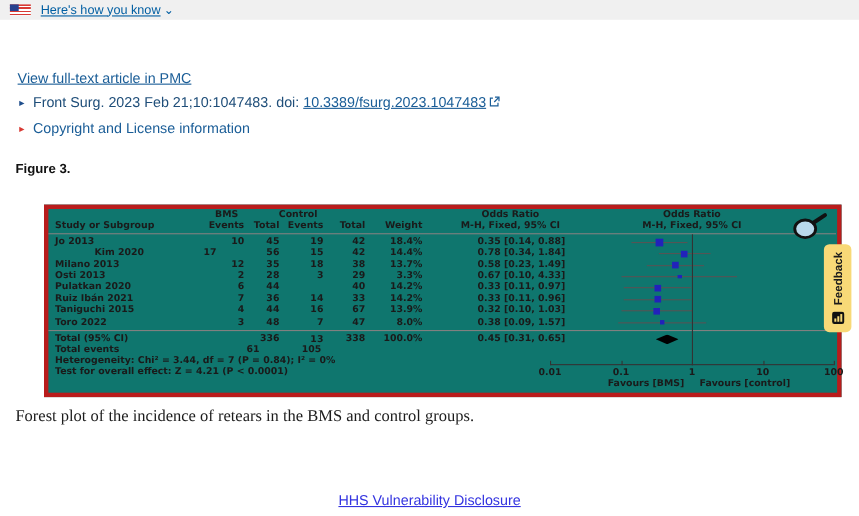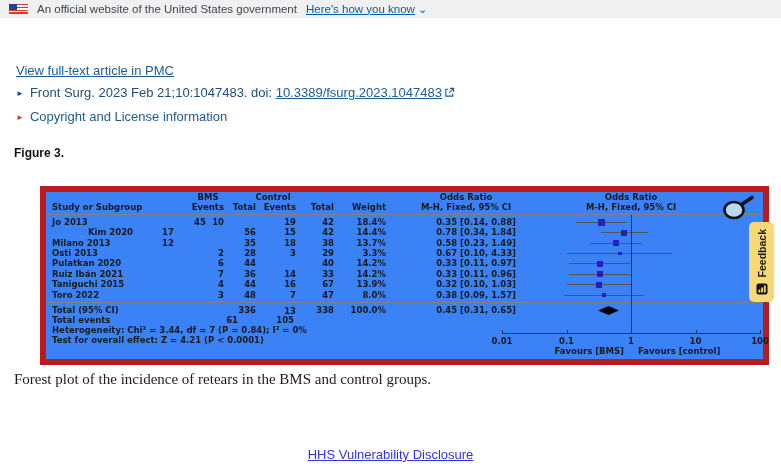--- a/index.html
+++ b/index.html
@@ -27,21 +27,21 @@
   .copyright{left:16px;top:109px;font-size:13px;}
   .copyright a{color:#1a5d97;text-decoration:none;}
   .tri{font-size:8px;margin-right:6px;vertical-align:1px;}
   .tri-blue{color:#1f4e8c;}
   .tri-red{color:#d83933;}
   .extlink{vertical-align:-1px;margin-left:2px;}
   
   .fig-title{left:14px;top:146px;font-size:12px;font-weight:bold;color:#111;}
   .figure-box{
     position:absolute;left:40px;top:186px;width:717px;height:167px;
-    background:#3b82f6;border:6px solid #b91c1c;box-sizing:content-box;
+    background:#0f766e;border:4px solid #b91c1c;box-sizing:content-box;
   }
   #forest-canvas{position:relative;width:717px;height:167px;
     font-family:"DejaVu Sans",sans-serif;font-size:8.5px;font-weight:bold;color:#1a1a1a;}
   #forest-canvas div{position:absolute;white-space:nowrap;line-height:9px;}
   .magnifier{position:absolute;right:6px;top:1px;}
   .caption{left:14px;top:371px;font-family:"Liberation Serif",serif;font-size:15px;color:#1c1c1c;}
   
   .feedback{
     position:absolute;top:222px;right:7px;width:25px;height:80px;background:#f8d977;
     border-radius:5px;z-index:5;display:flex;flex-direction:column;align-items:center;
@@ -50,21 +50,20 @@
   .fb-label{writing-mode:vertical-rl;transform:rotate(180deg);font-size:10.5px;font-weight:bold;color:#1b1b1b;}
   
   .hhs{position:absolute;left:0;top:447px;width:781px;text-align:center;font-size:13px;}
   .hhs a{color:#3333e0;text-decoration:underline;}
 </style>
 </head>
 <body>
 
 <div class="banner">
   <span class="flag"></span>
-  <span>An official website of the United States government</span>
   <span>
     <a href="#">Here's how you know</a><span class="chev">⌄</span>
   </span>
 </div>
 
 <div class="abs view-pmc">
   <a href="#">View full-text article in PMC</a>
 </div>
 
 <div class="abs cite">
@@ -91,38 +90,38 @@
       <div style="left: 116px; top: 11px; width: 62px; text-align: right;">Events</div>
       <div style="left: 148px; top: 11px; width: 62px; text-align: right;">Total</div>
       <div style="left: 188px; top: 11px; width: 62px; text-align: right;">Events</div>
       <div style="left: 226px; top: 11px; width: 62px; text-align: right;">Total</div>
       <div style="left: 278px; top: 11px; width: 62px; text-align: right;">Weight</div>
       <div style="left: 355px; top: 11px; width: 130px; text-align: center;">M-H, Fixed, 95% CI</div>
       <div style="left: 520px; top: 11px; width: 130px; text-align: center;">M-H, Fixed, 95% CI</div>
       <div style="left: 0px; top: 22px; width: 716px; height: 1px; background: rgb(128, 128, 128);"></div>
       <div style="left: 6px; top: 26px;">Jo 2013</div>
       <div style="left: 116px; top: 26px; width: 62px; text-align: right;">10</div>
-      <div style="left: 148px; top: 26px; width: 62px; ">45</div>
+      <div style="left: 148px; top: 26px; width: 62px; text-align: right;">45</div>
       <div style="left: 188px; top: 26px; width: 62px; text-align: right;">19</div>
       <div style="left: 226px; top: 26px; width: 62px; text-align: right;">42</div>
       <div style="left: 278px; top: 26px; width: 62px; text-align: right;">18.4%</div>
       <div style="left: 375px; top: 26px; width: 95px; text-align: right;">0.35 [0.14, 0.88]</div>
       <div style="left: 529.9px; top: 30px; width: 51.5px; height: 1px; background: rgb(85, 85, 85);"></div>
       <div style="left: 552.1px; top: 27px; width: 7px; height: 7px; background: rgb(34, 34, 187);"></div>
       <div style="left: 6px; top: 36.4px; padding-left: 36px;">Kim 2020</div>
-      <div style="left: 116px; top: 36.4px; width: 62px; text-align: left;">17</div>
+      <div style="left: 116px; top: 36.4px; width: 62px; text-align: center;">17</div>
       <div style="left: 148px; top: 36.4px; width: 62px; text-align: right;">56</div>
       <div style="left: 188px; top: 36.4px; width: 62px; text-align: right;">15</div>
       <div style="left: 226px; top: 36.4px; width: 62px; text-align: right;">42</div>
       <div style="left: 278px; top: 36.4px; width: 62px; text-align: right;">14.4%</div>
       <div style="left: 375px; top: 36.4px; width: 95px; text-align: right;">0.78 [0.34, 1.84]</div>
       <div style="left: 554.8px; top: 40.4px; width: 47.3px; height: 1px; background: rgb(85, 85, 85);"></div>
       <div style="left: 575px; top: 37.8px; width: 6.2px; height: 6.2px; background: rgb(34, 34, 187);"></div>
       <div style="left: 6px; top: 46.7px;">Milano 2013</div>
-      <div style="left: 116px; top: 46.7px; width: 62px; ">12</div>
+      <div style="left: 116px; top: 46.7px; width: 62px; text-align: right;">12</div>
       <div style="left: 148px; top: 46.7px; width: 62px; text-align: right;">35</div>
       <div style="left: 188px; top: 46.7px; width: 62px; text-align: right;">18</div>
       <div style="left: 226px; top: 46.7px; width: 62px; text-align: right;">38</div>
       <div style="left: 278px; top: 46.7px; width: 62px; text-align: right;">13.7%</div>
       <div style="left: 375px; top: 46.7px; width: 95px; text-align: right;">0.58 [0.23, 1.49]</div>
       <div style="left: 543.8px; top: 50.7px; width: 52.3px; height: 1px; background: rgb(85, 85, 85);"></div>
       <div style="left: 566.7px; top: 48.2px; width: 6px; height: 6px; background: rgb(34, 34, 187);"></div>
       <div style="left: 6px; top: 57.1px;">Osti 2013</div>
       <div style="left: 116px; top: 57.1px; width: 62px; text-align: right;">2</div>
       <div style="left: 148px; top: 57.1px; width: 62px; text-align: right;">28</div>

